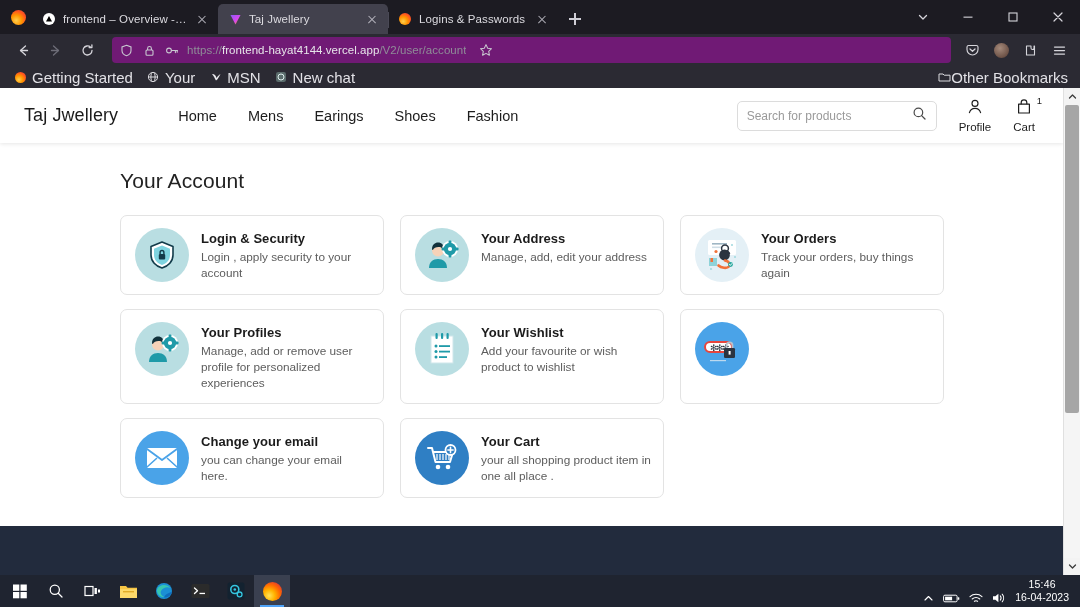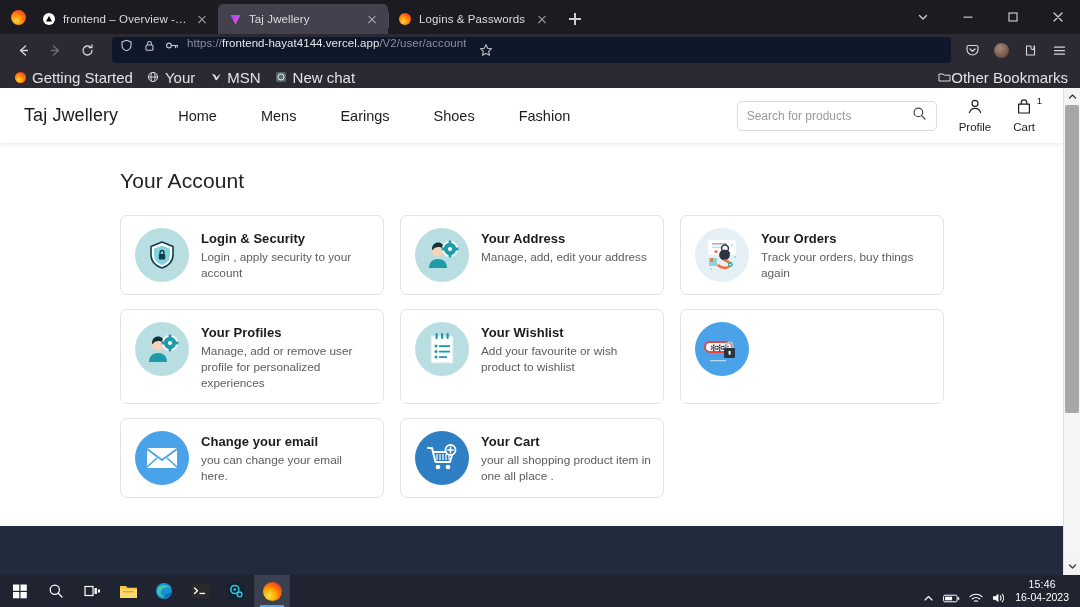--- a/index.html
+++ b/index.html
@@ -38,22 +38,22 @@
   .newtab::before { width: 12px; height: 1.4px; }
   .newtab::after { width: 1.4px; height: 12px; }
 
   .wincontrols { position: absolute; right: 0; top: 0; height: 34px; display: flex; align-items: center; }
   .wc { width: 45px; height: 34px; display: flex; align-items: center; justify-content: center; position: relative; }
   .wc svg { display: block; }
 
   
   .navbar { height: 32px; background: #2b2a33; display: flex; align-items: center; padding: 0 8px; gap: 2px; }
   .navbtn { width: 30px; height: 26px; display: flex; align-items: center; justify-content: center; border-radius: 4px; }
-  .urlbar { flex: 1; height: 26px; background: #0f172a; border-radius: 4px; margin: 0 6px 0 8px;
-    display: flex; align-items: flex-start; padding: 0 6px; gap: 7px; }
+  .urlbar { flex: 1; height: 26px; background: #701a75; border-radius: 4px; margin: 0 6px 0 8px;
+    display: flex; align-items: center; padding: 0 6px; gap: 7px; }
   .urlbar .ic { width: 16px; height: 16px; display: flex; align-items: center; justify-content: center; flex: 0 0 16px; }
   .url-text { font-size: 11.5px; color: #e7e6ea; white-space: nowrap; overflow: hidden; letter-spacing: .05px; }
   .url-text .dim { color: #8f8d98; }
   .star { width: 26px; height: 26px; display: flex; align-items: center; justify-content: center; }
   .tb-icons { display: flex; align-items: center; gap: 3px; }
   .tb-ic { width: 26px; height: 26px; display: flex; align-items: center; justify-content: center; }
   .avatar-ic { width: 15px; height: 15px; border-radius: 50%;
     background: radial-gradient(circle at 40% 35%, #a58a7b, #6d5247 70%, #4a3830); }
 
   
@@ -64,21 +64,21 @@
   .bm-right { margin-left: auto; display: flex; align-items: center; gap: 0; padding-right: 4px; }
 
   
   .viewport { flex: 1; position: relative; background: #fff; overflow: hidden; display: flex; }
   .page { flex: 1; background: #fff; position: relative; overflow: hidden; }
 
   
   .site-header { height: 55px; background: #fff; display: flex; align-items: center;
     padding: 0 28px 0 24px; box-shadow: 0 1px 4px rgba(0,0,0,.10); position: relative; z-index: 3; }
   .brand { font-size: 18px; color: #1b1b1b; letter-spacing: .1px; margin-right: 60px; }
-  .nav { display: flex; align-items: center; gap: 44px; }
+  .nav { display: flex; align-items: center; gap: 31px; }
   .nav-item { font-size: 14.5px; color: #1d1d1d; }
   .header-right { margin-left: auto; display: flex; align-items: center; gap: 22px; }
   .search-box { width: 200px; height: 30px; border: 1px solid #dcdcdc; border-radius: 5px;
     display: flex; align-items: center; padding: 0 9px; gap: 6px; }
   .search-input { flex: 1; border: none; outline: none; font-size: 12px; color: #8d8d8d;
     font-family: "Liberation Sans", sans-serif; background: transparent; }
   .search-input::placeholder { color: #9a9a9a; }
   .hdr-action { display: flex; flex-direction: column; align-items: center; gap: 1px; position: relative; }
   .hdr-action-label { font-size: 11.5px; color: #1d1d1d; }
   .cart-badge { position: absolute; top: -3px; right: -7px; font-size: 9.5px; color: #1d1d1d; }

